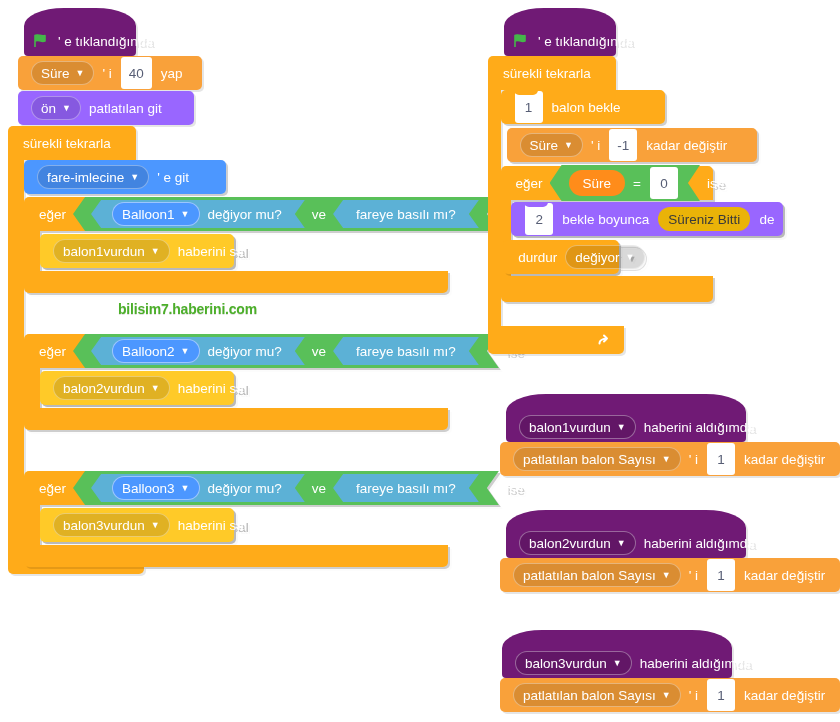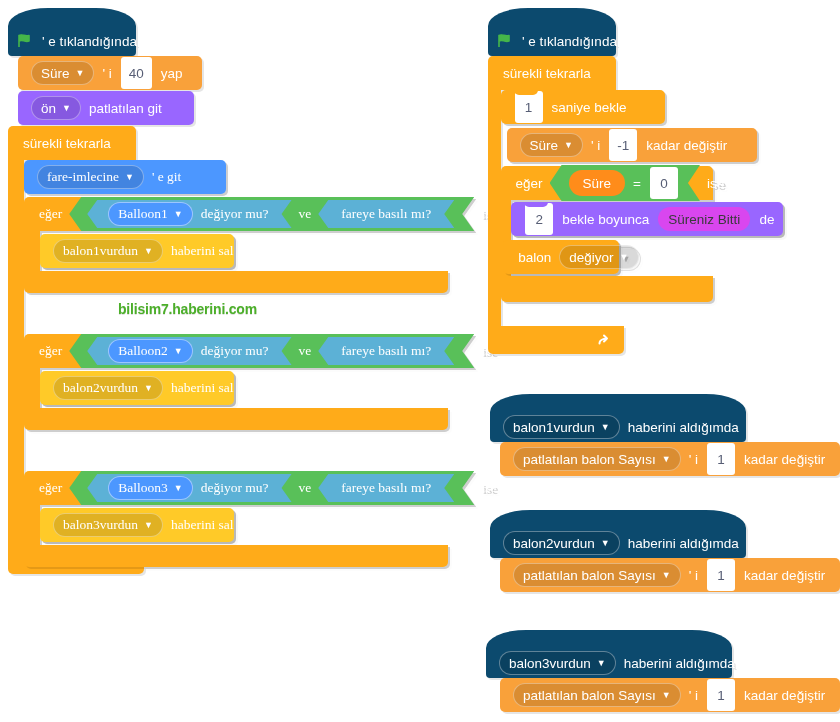--- a/index.html
+++ b/index.html
@@ -38,21 +38,21 @@
     position: absolute;
     left: 13px; top: -0px;
     width: 24px; height: 5px;
     border-bottom-left-radius: 5px;
     border-bottom-right-radius: 5px;
     background: inherit;
     pointer-events: none;
   }
 
   
-  .c-events   { background: #0c4a6e; }
+  .c-events   { background: #701a75; margin-left: 16px; }
   .c-events-d { background: #ffca28; }
   .c-control  { background: #FFAB19; text-align: center; }
   .c-data     { background: #F9A13A; }
   .c-looks    { background: #9966FF; }
   .c-motion   { background: #4C97FF; }
 
   
   .hat {
     position: absolute;
     filter: drop-shadow(2px 2px 0 rgba(0,0,0,0.10));
@@ -107,21 +107,21 @@
     display: inline-flex; align-items: center; justify-content: center;
     background: #ffffff;
     color: #575E75;
     border-radius: 3px;
     min-width: 28px; height: 20px;
     padding: 16px 8px; margin: 0 4px;
     font-size: 13.5px;
   }
   .txt {
     display: inline-flex; align-items: center; justify-content: center;
-    background: #d946ef;
+    background: #eab308;
     color: #3a3a3a;
     border-radius: 14px;
     height: 24px; padding: 0 10px; margin: 0 4px;
     font-size: 13.5px;
   }
 
   
   .hex {
     display: inline-flex; align-items: center;
     background: #5CB1D6;
@@ -210,21 +210,21 @@
       <span class="caret">▼</span>
     </span>
     <span class="lbl">patlatılan git</span>
   </div>
 
   <div class="cwrap" style="left:0px; top:118px; width:440px;">
     <div class="c-head c-control" style="width:128px;">
       <span class="lbl">sürekli tekrarla</span>
     </div>
 
-    <div style="display:flex;font-family:Liberation Serif, serif;">
+    <div style="display:flex;">
       <div class="c-arm c-control" style="min-height:386px;"></div>
       <div style="position:relative; width:424px;">
 
         <div class="blk cmd c-motion" style="left:0px; top:0px; width:202px;">
           <span class="field">
             <span>fare-imlecine</span>
             <span class="caret">▼</span>
           </span>
           <span class="lbl">' e git</span>
         </div>
@@ -361,21 +361,21 @@
     <div class="c-head c-control" style="width:128px;">
       <span class="lbl">sürekli tekrarla</span>
     </div>
 
     <div style="display:flex;">
       <div class="c-arm c-control" style="min-height:236px;"></div>
       <div style="position:relative; width:270px;">
 
         <div class="blk cmd c-control" style="left:0px; top:0px; width:164px;">
           <span class="num">1</span>
-          <span class="lbl">saniye bekle</span>
+          <span class="lbl">balon bekle</span>
         </div>
 
         <div class="blk cmd c-data" style="left:6px; top:38px; width:250px;">
           <span class="field">
             <span>Süre</span>
             <span class="caret">▼</span>
           </span>
           <span class="lbl">' i</span>
           <span class="num">-1</span>
           <span class="lbl">kadar değiştir</span>
@@ -396,21 +396,21 @@
             <div style="position:relative; width:300px;">
 
               <div class="blk cmd c-looks" style="left:0px; top:2px; width:272px;">
                 <span class="num">2</span>
                 <span class="lbl">bekle boyunca</span>
                 <span class="txt">Süreniz Bitti</span>
                 <span class="lbl">de</span>
               </div>
 
               <div class="blk cmd c-control" style="left:-8px; top:40px; width:116px;">
-                <span class="lbl">balon</span>
+                <span class="lbl">durdur</span>
                 <span class="field">
                   <span>değiyor</span>
                   <span class="caret">▼</span>
                 </span>
               </div>
             </div>
           </div>
           <div class="c-foot c-control" style="width:212px; height:26px;"></div>
         </div>
 

